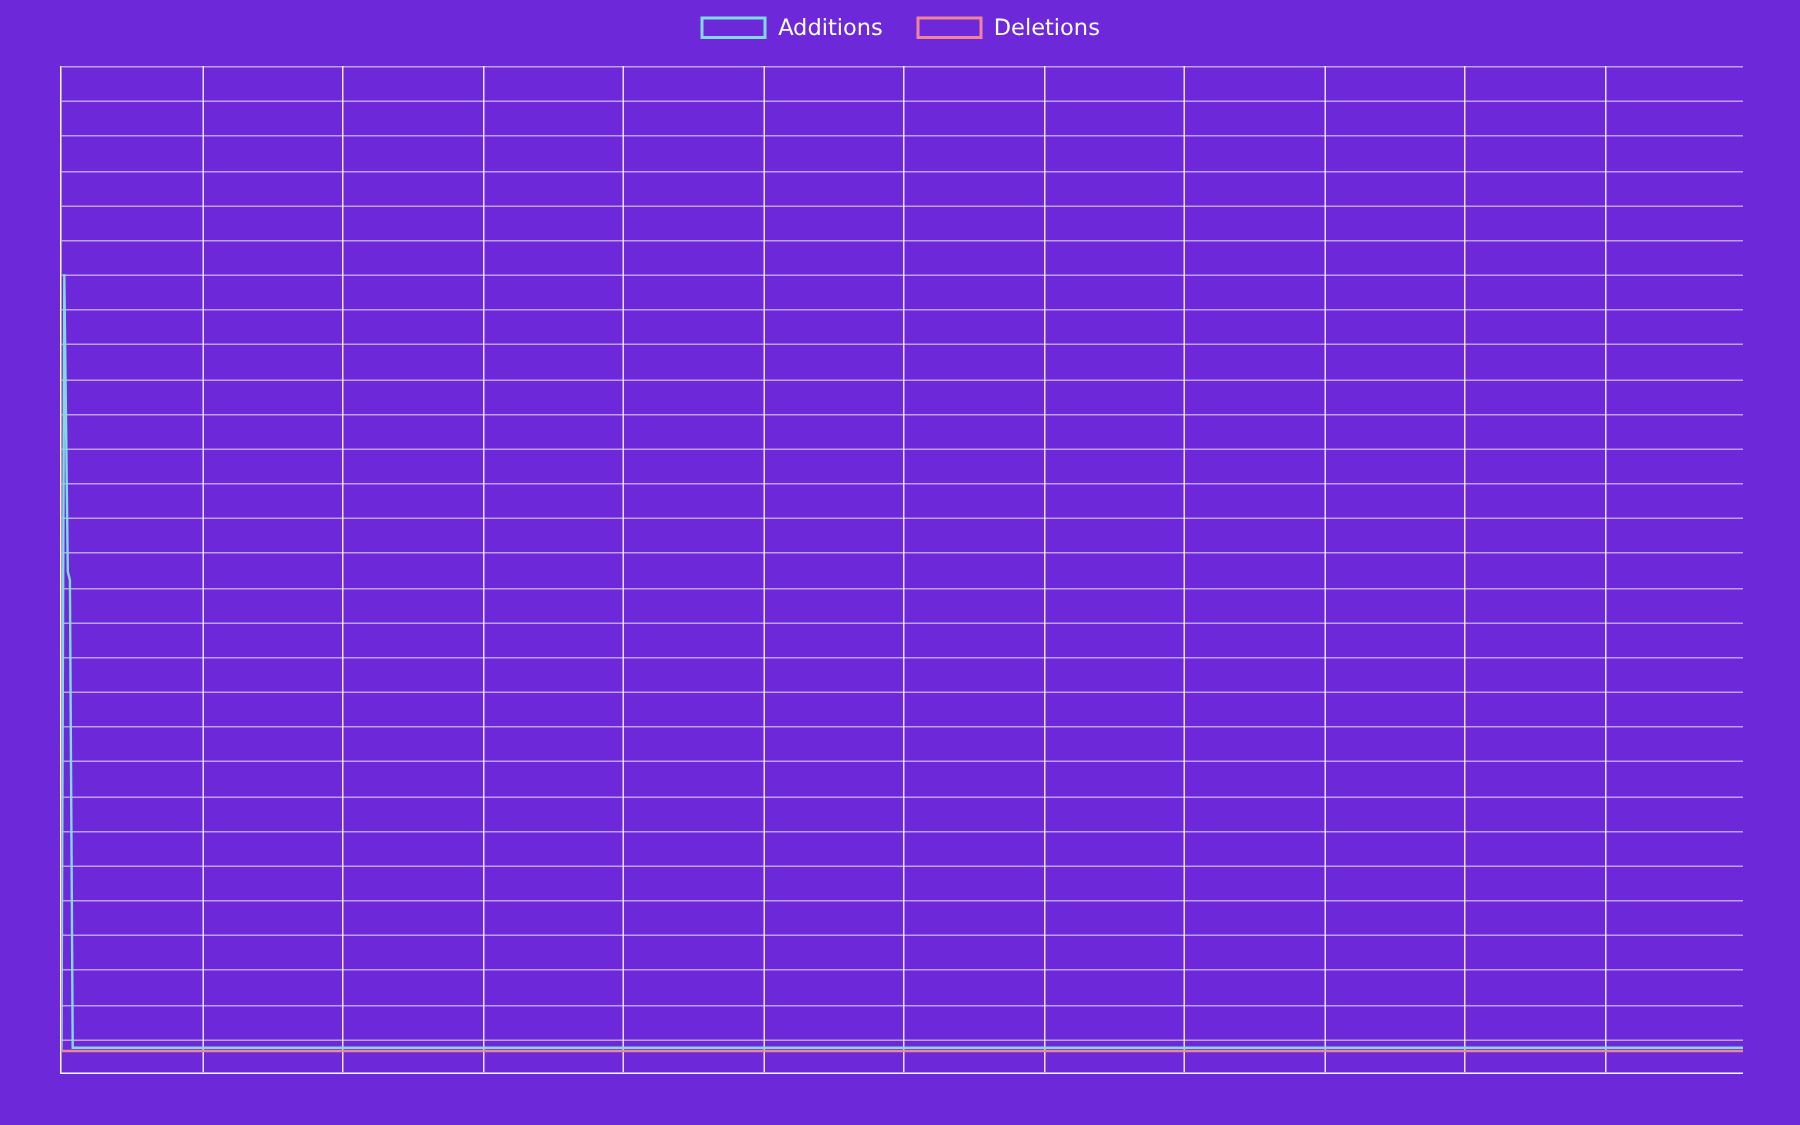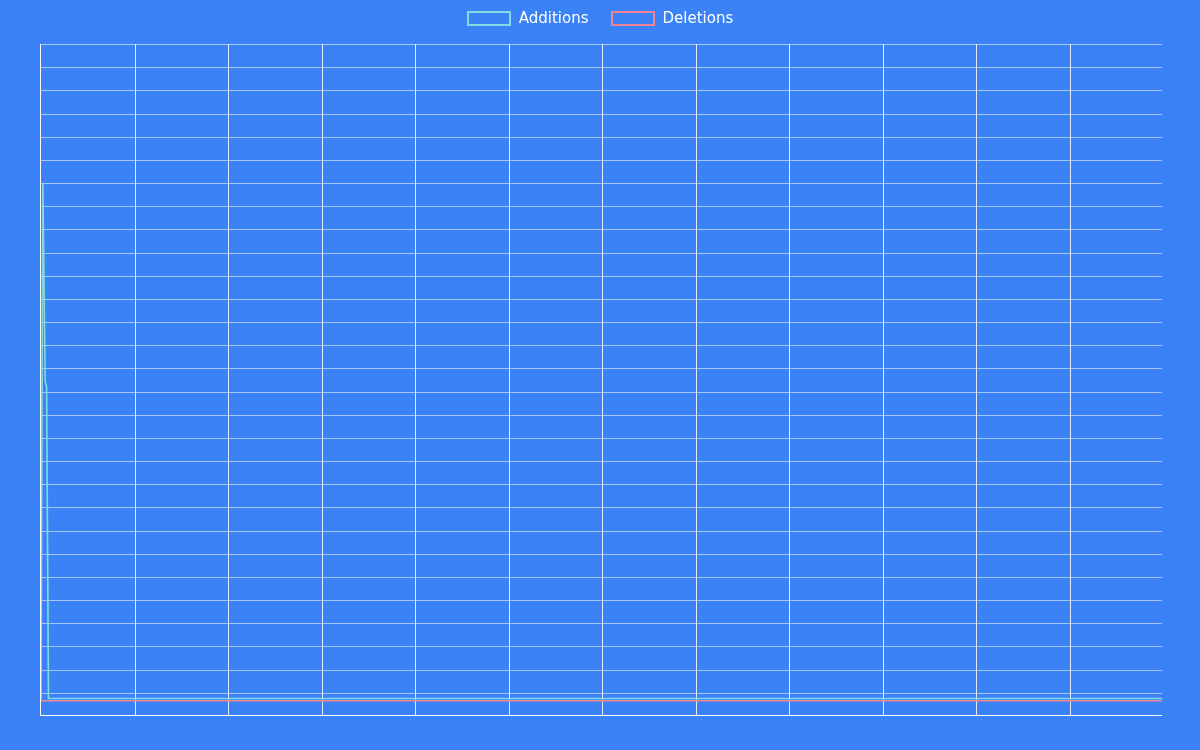--- a/index.html
+++ b/index.html
@@ -12,21 +12,21 @@
     height: 750px;
     overflow: hidden;
     font-family: "DejaVu Sans", sans-serif;
     color: #ffffff;
   }
 
   #chart-root {
     position: relative;
     width: 1200px;
     height: 750px;
-    background: #3b82f6;
+    background: #6d28d9;
     text-align: right;
   }
 
   
   #legend {
     position: absolute;
     left: 0;
     top: 4px;
     width: 1200px;
     height: 28px;

